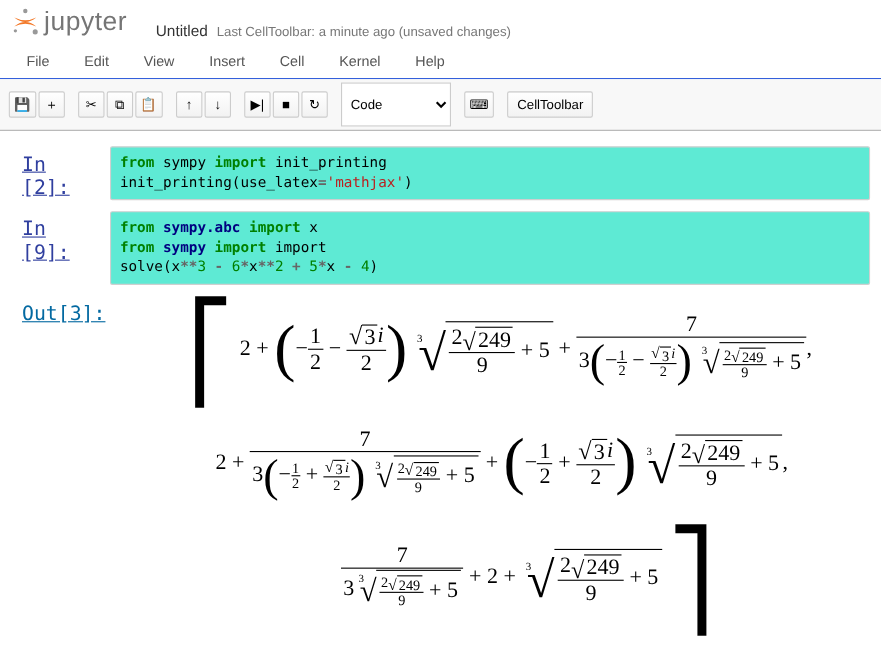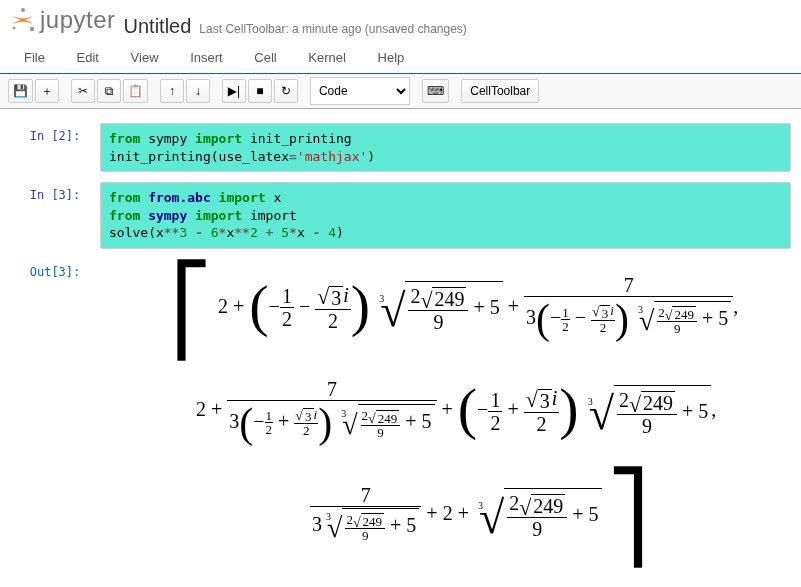--- a/index.html
+++ b/index.html
@@ -1,31 +1,31 @@
 <!DOCTYPE html>
 <html><head>
 <meta charset="utf-8">
 <style>
   * { box-sizing: border-box; margin: 0; padding: 0; }
   body { font-family: "Helvetica Neue", Helvetica, Arial, sans-serif; font-size: 13px; color: #000; background: #fff; width: 801px; }
   .header { display: flex; align-items: baseline; padding: 6px 10px 4px 10px; }
   .logo { display: flex; align-items: center; font-size: 24px; color: #757575; letter-spacing: 0.5px; }
   .logo svg { margin-right: 4px; }
-  .title { font-size: 20px; color: #333; margin-left: 8px; }
+  .title { font-size: 14px; color: #333; margin-left: 26px; }
   .checkpoint { font-size: 12px; color: #777; margin-left: 8px; }
   .menubar { padding: 4px 10px 4px 10px; border-bottom: 1px solid #1d4ed8; color: #555; }
   .menubar span { display: inline-block; padding: 4px 14px; cursor: pointer; }
   .toolbar { display: flex; align-items: center; padding: 3px 8px; border-bottom: 1px solid #ababab; background: #f8f8f8; gap: 2px; }
   .btn { border: 1px solid #ccc; background: linear-gradient(#fff,#f2f2f2); height: 24px; min-width: 24px; display: flex; align-items: center; justify-content: center; border-radius: 2px; cursor: pointer; font-size: 12px; padding: 0 4px; }
   .sep { width: 8px; }
-  .select { height: 28px; border: 1px solid #ccc; background: #fff; font-size: 12px; width: 100px; padding: 0 4px; appearance: auto; }
+  .select { height: 40px; border: 1px solid #ccc; background: #fff; font-size: 12px; width: 100px; padding: 0 4px; appearance: auto; }
   .btnlabel { padding: 0 8px; }
   .notebook { padding: 14px 10px 20px 20px; background: #fff; }
   .cell { display: flex; margin-bottom: 10px; }
-  .prompt { width: 80px; text-align: center; padding: 6px 10px 0 0; font-family: monospace; font-size: 12px; flex-shrink: 0; }
+  .prompt { width: 80px; text-align: left; padding: 6px 10px 0 0; font-family: monospace; font-size: 18px; flex-shrink: 0; text-decoration: underline; }
   .in-prompt { color: #303F9F; }
   .out-prompt { color: #0369a1; }
   .codearea { flex: 1; background: #5eead4; border: 1px solid #cfcfcf; border-radius: 2px; padding: 6px 8px; font-family: "DejaVu Sans Mono", monospace; font-size: 13px; line-height: 1.35; white-space: pre; overflow-x: auto; }
   .kw-green { color: #008000; font-weight: bold; }
   .kw-nav { color: #000080; font-weight: bold; }
   .str { color: #BA2121; }
   .op { color: #666; font-weight: bold; }
   .num-code { color: #008000; }
   .outarea { flex: 1; padding: 6px 0 0 0; }
   .mathout { font-family: STIXGeneral, "Times New Roman", serif; font-size: 20px; line-height: 1.0; padding-left: 110px; }
@@ -126,22 +126,22 @@
 
 <div class="notebook">
 
   <div class="cell">
     <div class="prompt in-prompt">In [2]:</div>
     <div class="codearea" id="code0"><span class="kw-green">from </span><span>sympy </span><span class="kw-green">import </span><span>init_printing</span>
 <span>init_printing(use_latex</span><span class="op">=</span><span class="str">'mathjax'</span><span>)</span></div>
   </div>
 
   <div class="cell">
-    <div class="prompt in-prompt">In [3]:</div>
-    <div class="codearea" id="code1"><span class="kw-green">from </span><span class="kw-nav">from.abc </span><span class="kw-green">import </span><span>x</span>
+    <div class="prompt in-prompt">In [9]:</div>
+    <div class="codearea" id="code1"><span class="kw-green">from </span><span class="kw-nav">sympy.abc </span><span class="kw-green">import </span><span>x</span>
 <span class="kw-green">from </span><span class="kw-nav">sympy </span><span class="kw-green">import </span><span>import</span>
 <span>solve(x</span><span class="op">**</span><span class="num-code">3</span><span> </span><span class="op">-</span><span> </span><span class="num-code">6</span><span class="op">*</span><span>x</span><span class="op">**</span><span class="num-code">2</span><span> </span><span class="op">+</span><span> </span><span class="num-code">5</span><span class="op">*</span><span>x </span><span class="op">-</span><span> </span><span class="num-code">4</span><span>)</span></div>
   </div>
 
   <div class="cell">
     <div class="prompt out-prompt">Out[3]:</div>
     <div class="outarea">
       <div class="mathout">
 
         <div class="row" style="margin-left:-40px;">

